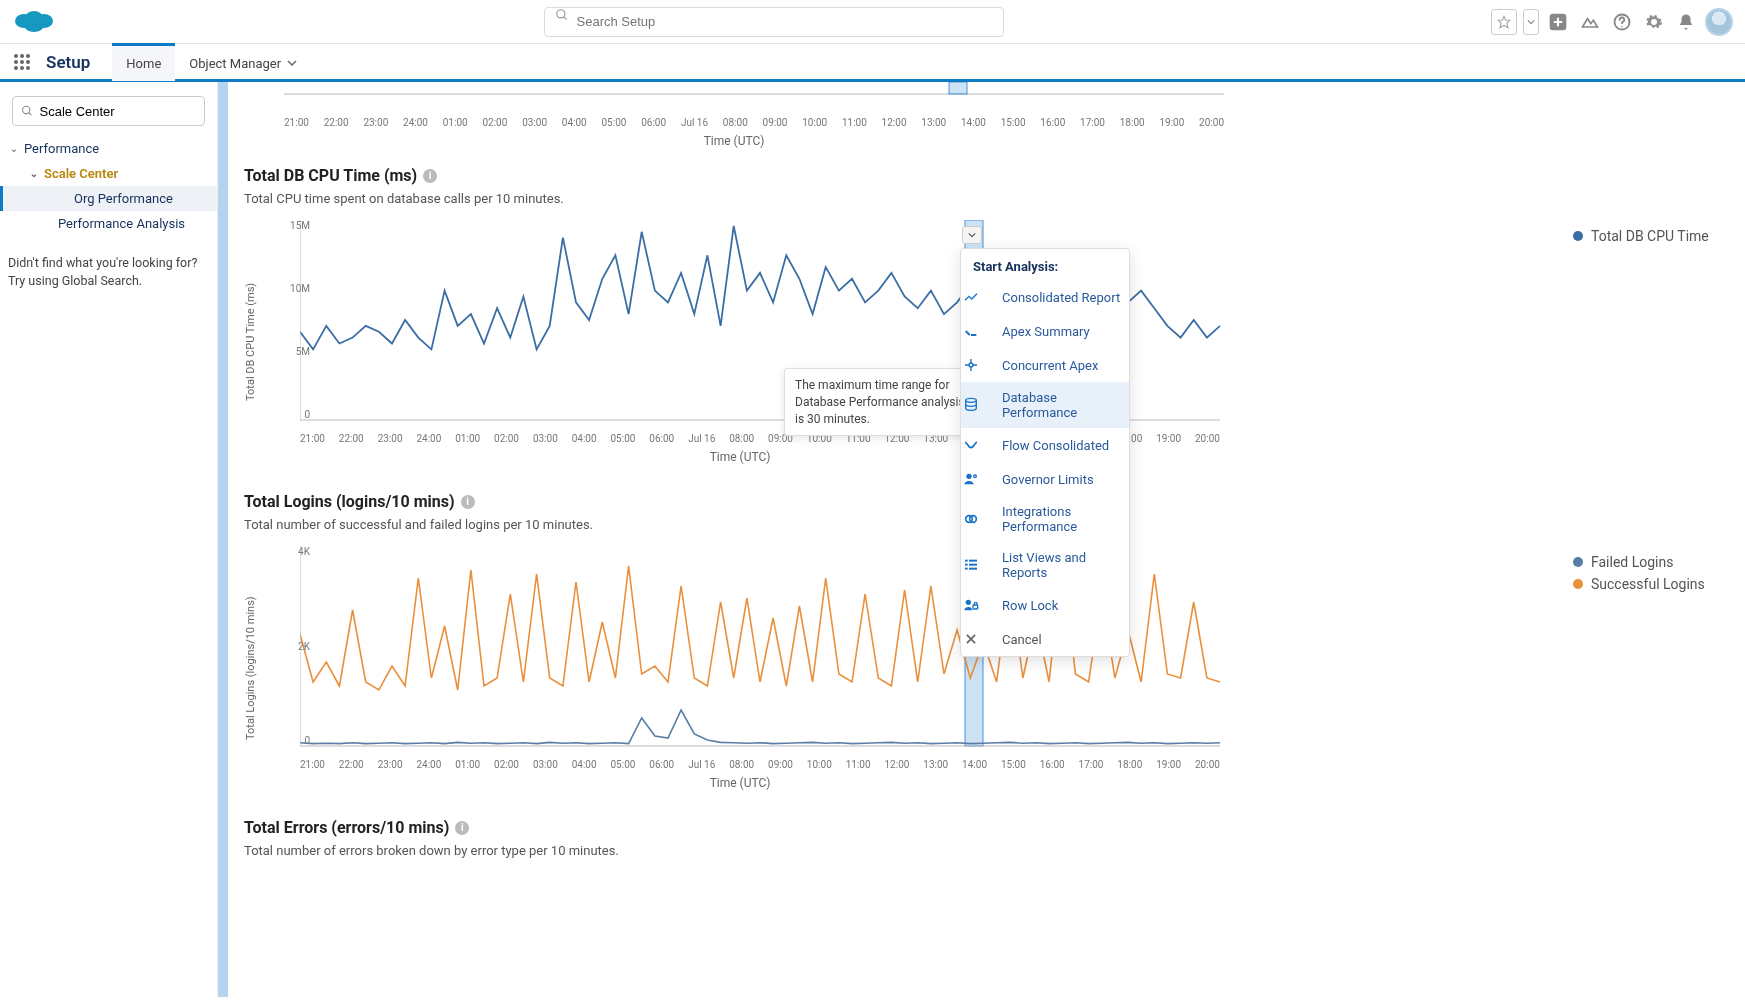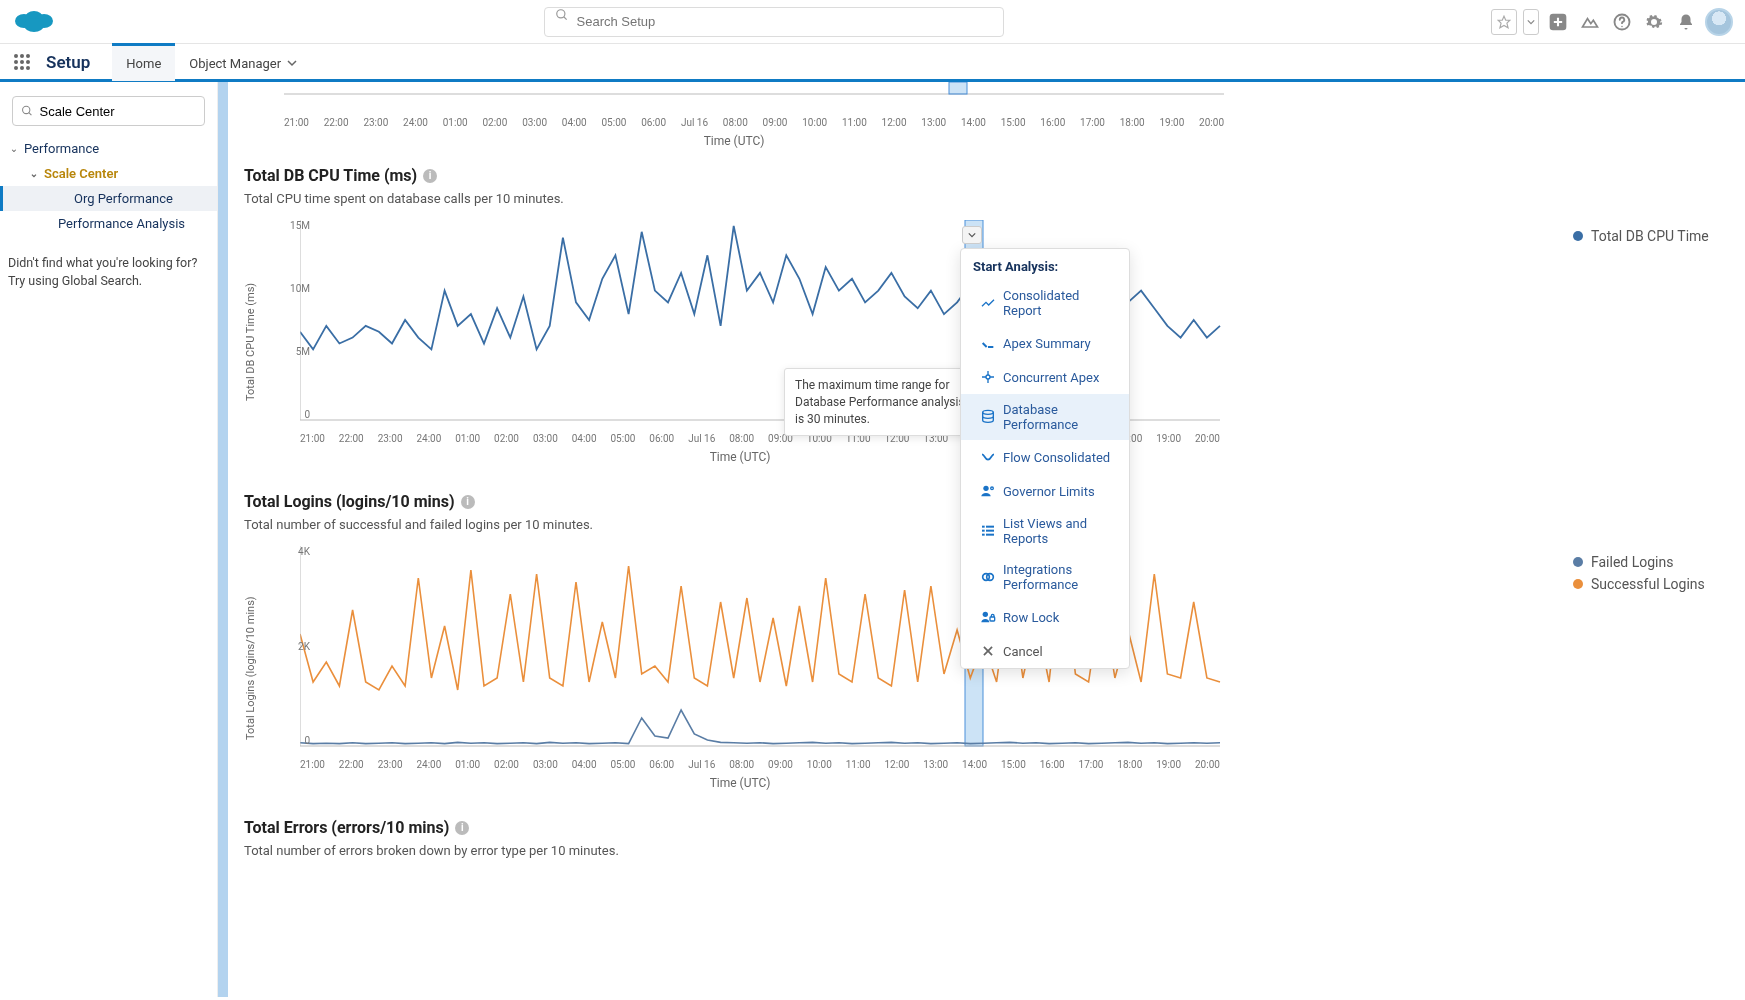--- a/index.html
+++ b/index.html
@@ -56,21 +56,21 @@
 .legend-item { display: flex; align-items: center; gap: 8px; margin-bottom: 6px; color: #555; }
 .legend-dot { width: 10px; height: 10px; border-radius: 50%; }
 .axis-tick-labels { display: flex; justify-content: space-between; font-size: 10px; color: #777; padding: 3px 0 0 40px; }
 .y-ticks { position: absolute; left: 20px; top: 0; height: 100%; display: flex; flex-direction: column; justify-content: space-between; font-size: 10px; color: #777; text-align: right; width: 30px; }
 .selection-band { fill: #8ec2ea; opacity: 0.45; }
 
 
 .analysis-popover { position: absolute; background: #fff; border: 1px solid #ddd; border-radius: 4px; box-shadow: 0 4px 16px rgba(0,0,0,0.12); width: 170px; z-index: 50; }
 .dd-button { position: absolute; width: 20px; height: 18px; background: #f4f4f4; border: 1px solid #ccc; border-radius: 3px; display: flex; align-items: center; justify-content: center; cursor: pointer; z-index: 51; }
 .popover-title { font-weight: 700; font-size: 13px; padding: 10px 12px 6px 12px; }
-.popover-item { display: flex; align-items: center; gap: 6px; padding: 8px 18px; font-size: 13px; color: #2a5a9c; cursor: pointer; }
+.popover-item { display: flex; align-items: center; gap: 22px; padding: 8px 1px; font-size: 13px; color: #2a5a9c; cursor: pointer; }
 .popover-item.highlighted { background: #e8f1fa; }
 .popover-item .picon { width: 18px; height: 18px; flex-shrink: 0; display: flex; align-items: center; justify-content: center; }
 .popover-item.cancel { color: #555; }
 .tooltip-box { position: absolute; background: #fff; border: 1px solid #ddd; border-radius: 3px; padding: 8px 10px; font-size: 12px; color: #444; box-shadow: 0 2px 8px rgba(0,0,0,0.1); width: 200px; z-index: 49; line-height: 1.4; }
 
 
 .mini-chart { height: 28px; margin-bottom: 4px; }
 </style>
 </head>
 <body>
@@ -314,39 +314,39 @@
                     <svg width="16" height="16" viewBox="0 0 24 24" fill="#1a73c7">
                       <circle cx="9" cy="8" r="4"></circle>
                       <path d="M2 20c0-3 3-5 7-5s7 2 7 5"></path>
                       <circle cx="18" cy="8" r="2" fill="none" stroke="#1a73c7" stroke-width="2"></circle>
                     </svg>
                   </span>
                   <span>Governor Limits</span>
                 </div>
                 <div class="popover-item">
                   <span class="picon">
+                    <svg width="16" height="16" viewBox="0 0 24 24" fill="none" stroke="#1a73c7" stroke-width="2.5">
+                      <circle cx="9" cy="12" r="5"></circle>
+                      <circle cx="15" cy="12" r="5"></circle>
+                    </svg>
+                  </span>
+                  <span>Integrations Performance</span>
+                </div>
+                <div class="popover-item">
+                  <span class="picon">
                     <svg width="16" height="16" viewBox="0 0 24 24" fill="#1a73c7">
                       <rect x="3" y="4" width="4" height="3"></rect>
                       <rect x="9" y="4" width="12" height="3"></rect>
                       <rect x="3" y="10" width="4" height="3"></rect>
                       <rect x="9" y="10" width="12" height="3"></rect>
                       <rect x="3" y="16" width="4" height="3"></rect>
                       <rect x="9" y="16" width="12" height="3"></rect>
                     </svg>
                   </span>
                   <span>List Views and Reports</span>
-                </div>
-                <div class="popover-item">
-                  <span class="picon">
-                    <svg width="16" height="16" viewBox="0 0 24 24" fill="none" stroke="#1a73c7" stroke-width="2.5">
-                      <circle cx="9" cy="12" r="5"></circle>
-                      <circle cx="15" cy="12" r="5"></circle>
-                    </svg>
-                  </span>
-                  <span>Integrations Performance</span>
                 </div>
                 <div class="popover-item">
                   <span class="picon">
                     <svg width="16" height="16" viewBox="0 0 24 24" fill="#1a73c7">
                       <circle cx="8" cy="8" r="4"></circle>
                       <path d="M2 20c0-3 2.5-5 6-5s6 2 6 5"></path>
                       <rect x="15" y="12" width="7" height="6" rx="1" fill="none" stroke="#1a73c7" stroke-width="2"></rect>
                       <path d="M17 12v-2a2 2 0 0 1 4 0v2" fill="none" stroke="#1a73c7" stroke-width="2"></path>
                     </svg>
                   </span>

